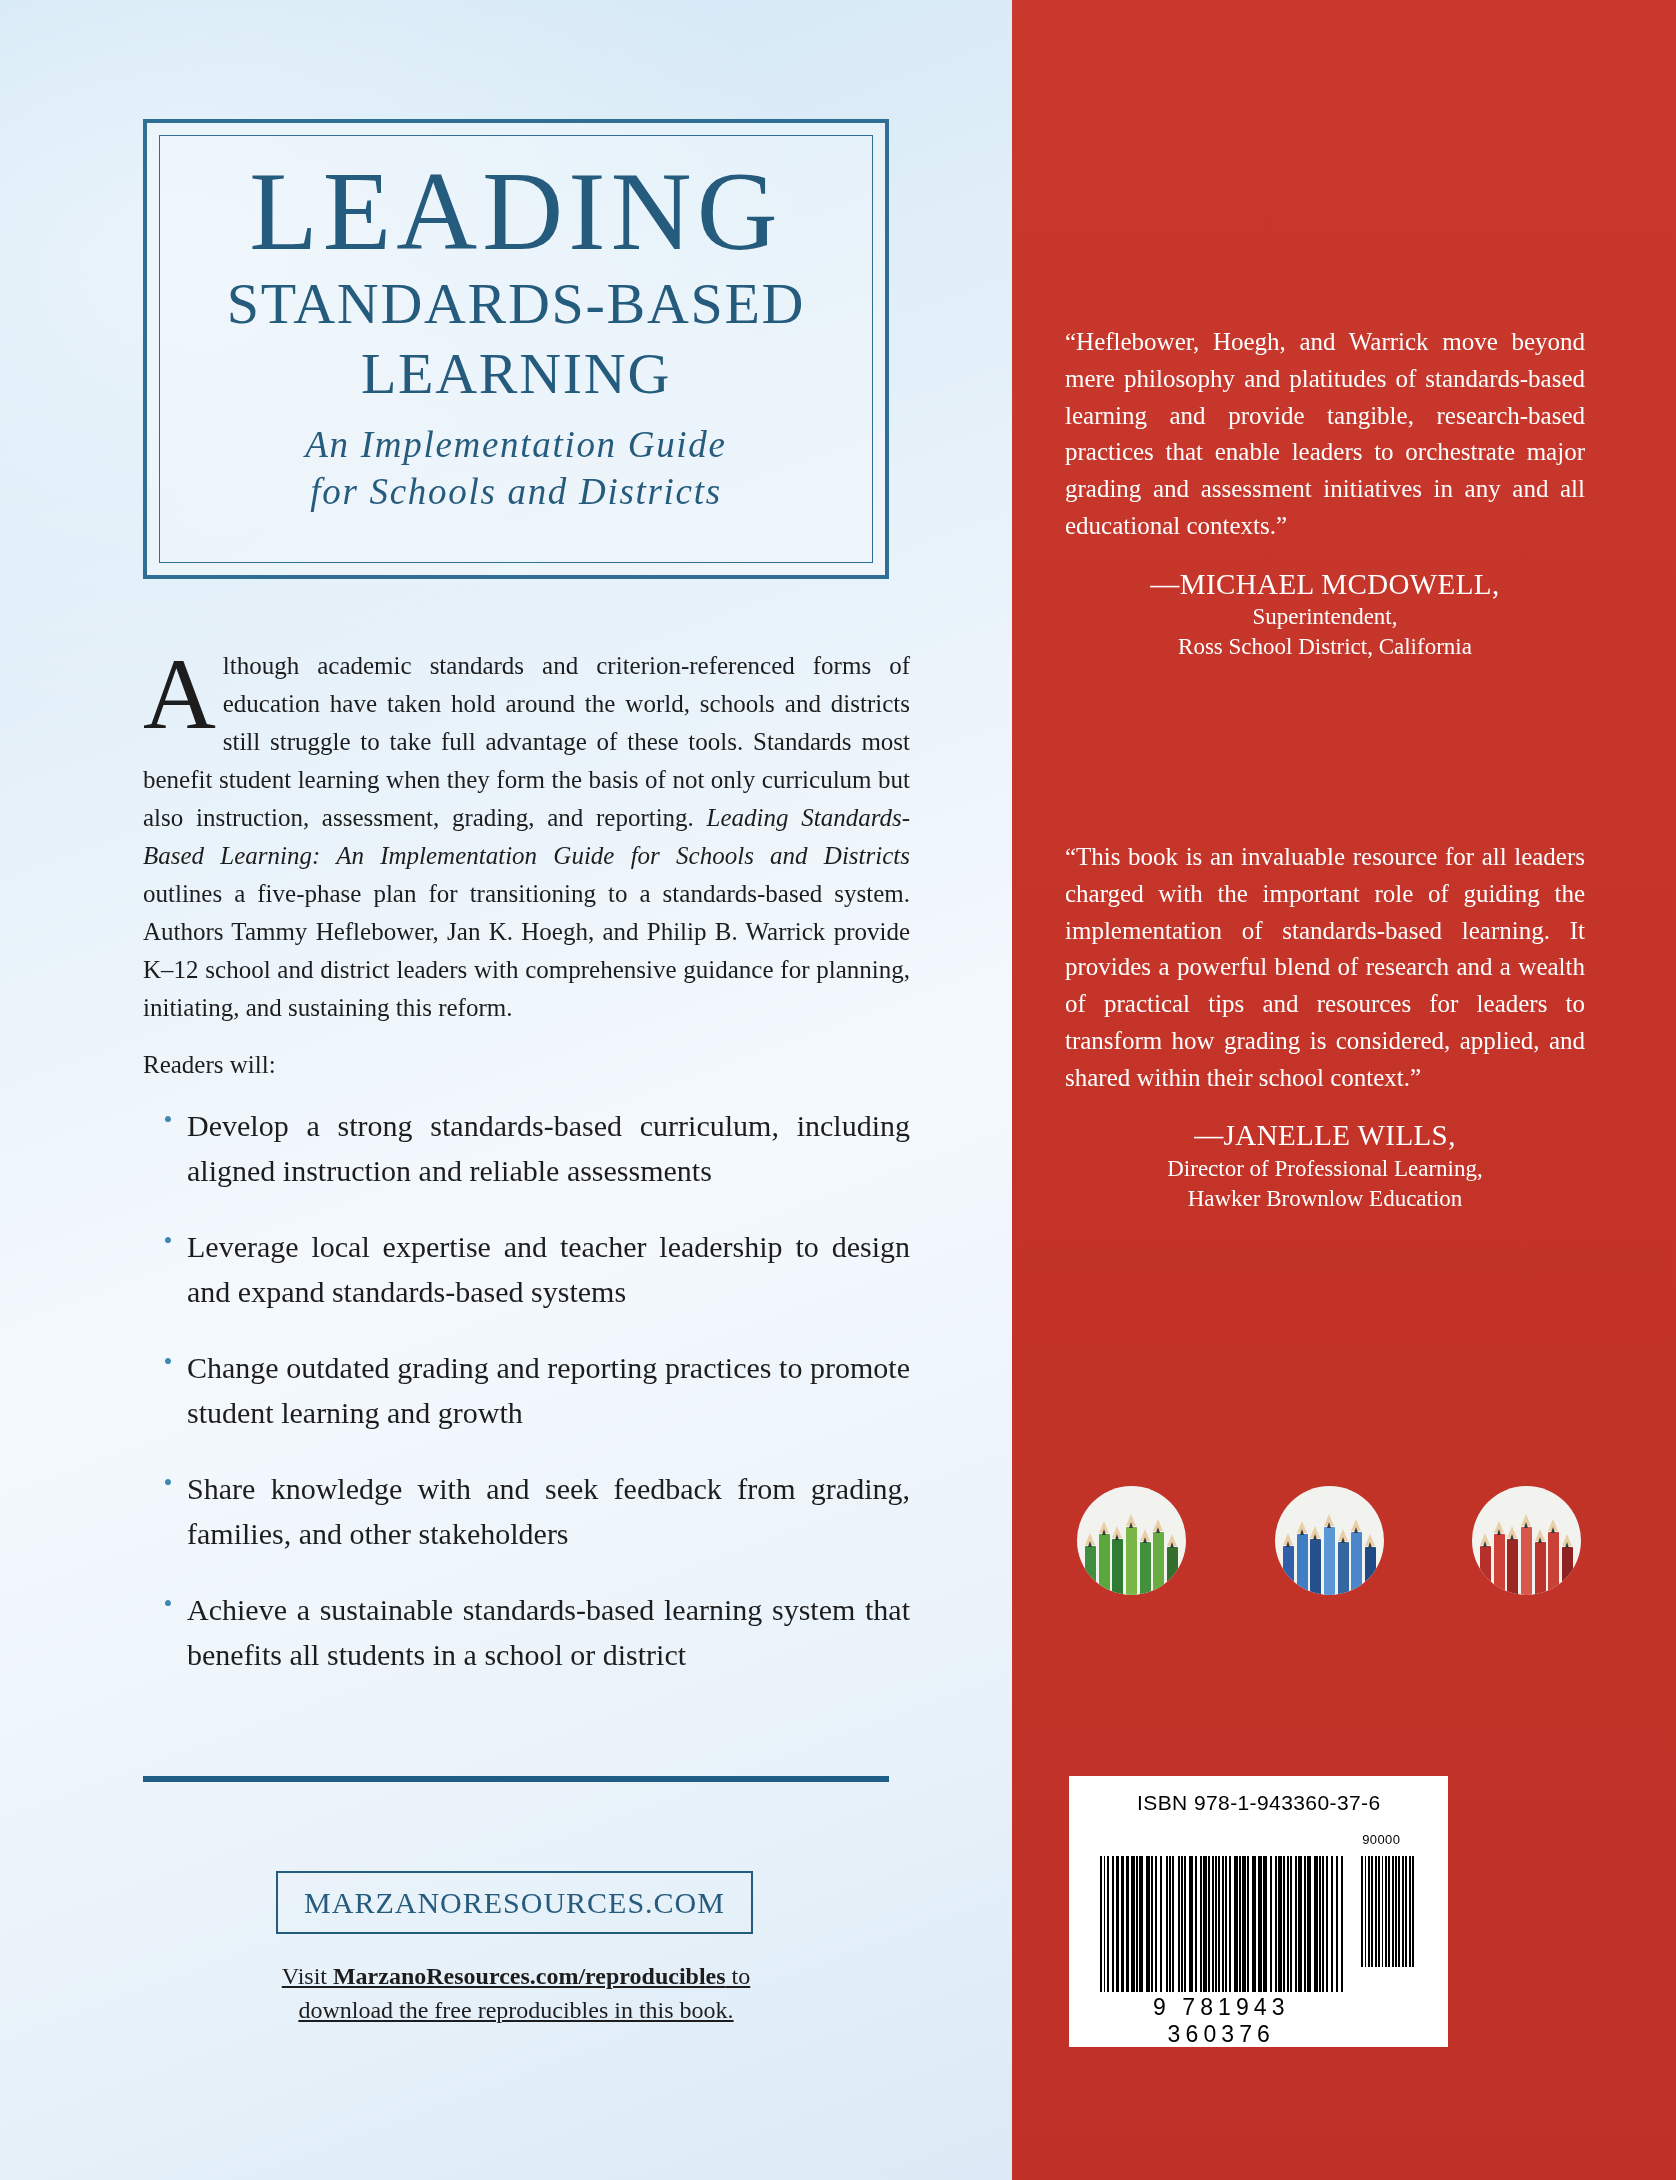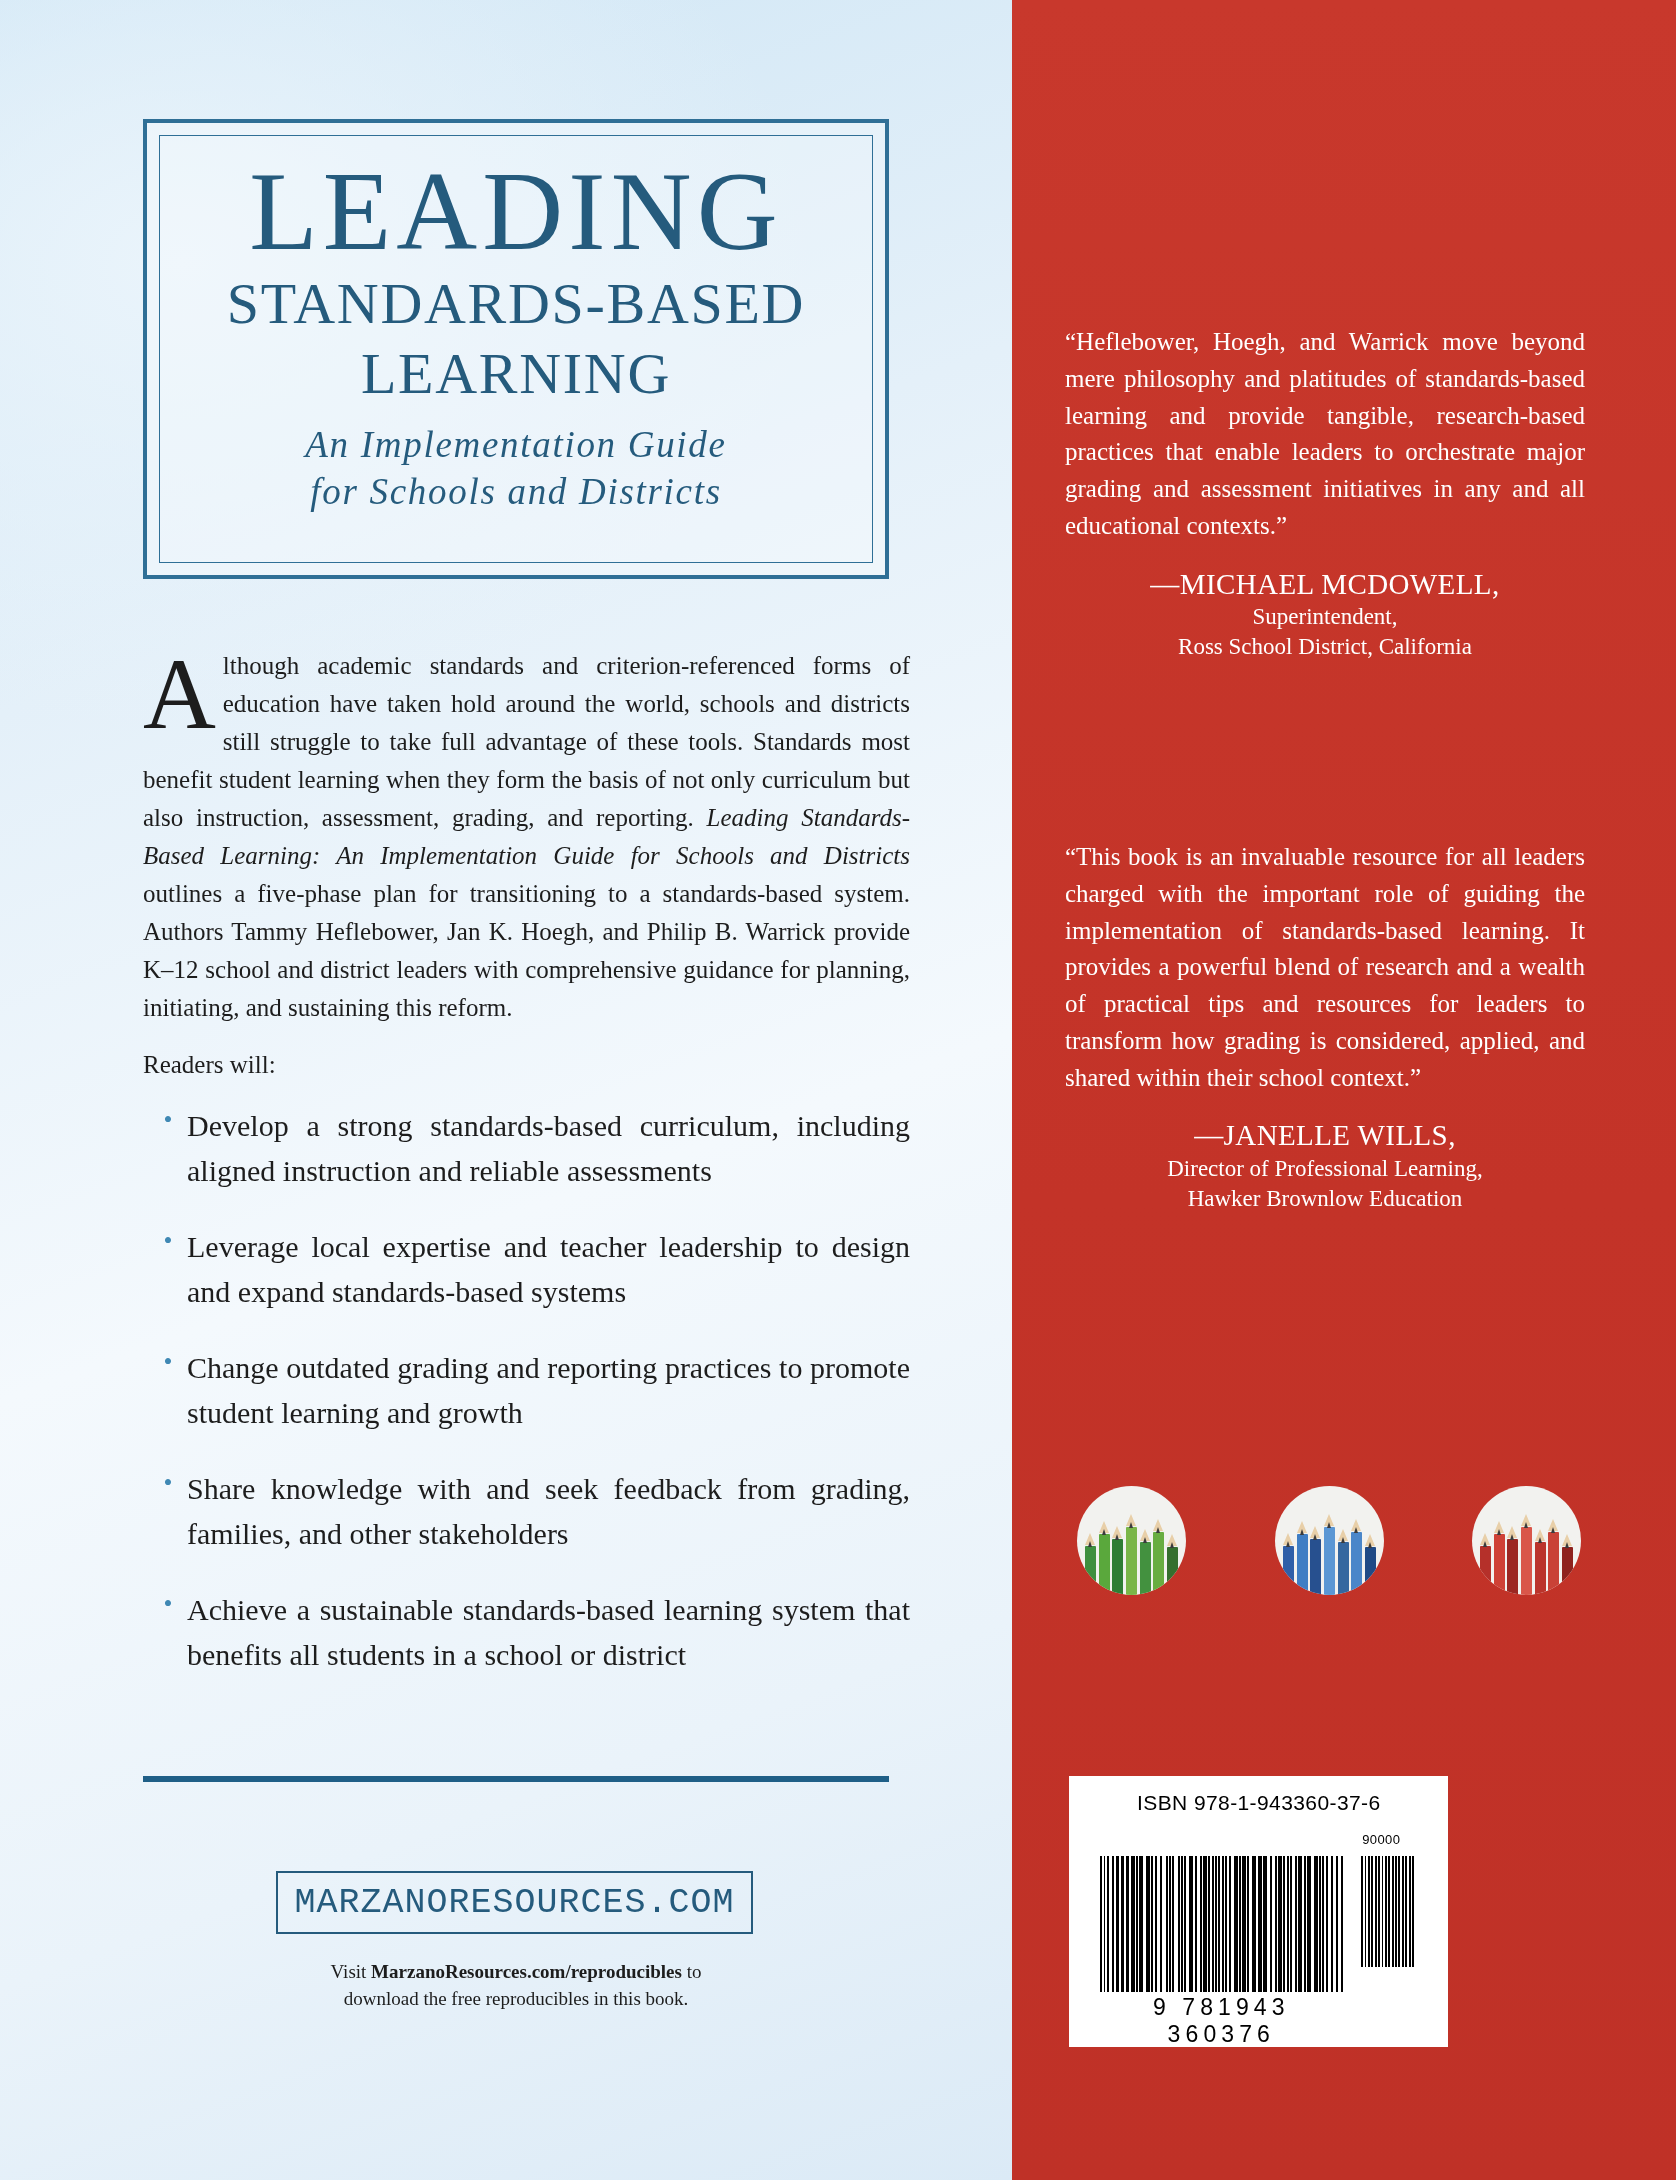--- a/index.html
+++ b/index.html
@@ -146,34 +146,35 @@
     top: 1871px;
     width: 477px;
     height: 63px;
     border: 2.6px solid #255b7d;
     box-sizing: border-box;
     display: flex;
     align-items: center;
     justify-content: center;
   }
   .logo-text {
-    font-family: Liberation Mono, monospace;
-    font-size: 35px;
+    font-family: Liberation Serif, serif;
+    font-size: 30px;
     letter-spacing: 1px;
     color: #255b7d;
   }
   .visit {
     position: absolute;
     left: 0;
     top: 1959px;
     width: 746px;
     text-align: center;
-    font-size: 19px;
+    font-size: 24px;
     line-height: 1.42;
     color: #1d1d1d;
+    text-decoration: underline;
   }
   .visit b { font-weight: bold; }
 
   
   .right-panel {
     position: relative;
     width: 664px;
     height: 2181px;
     background: #c5372c;
     background: linear-gradient(180deg,#c8382c 0%, #c33328 55%, #bf3127 100%);

